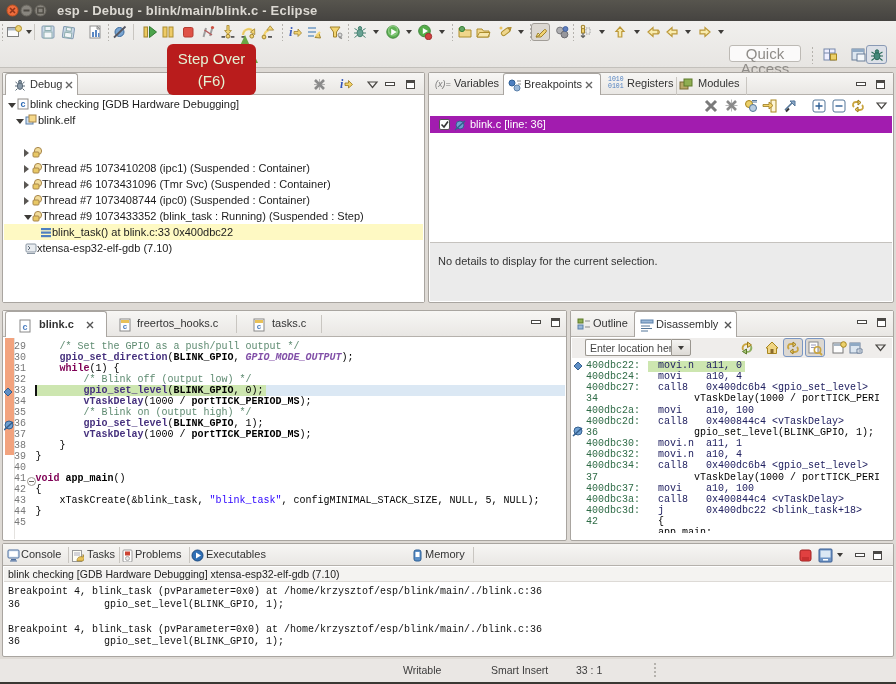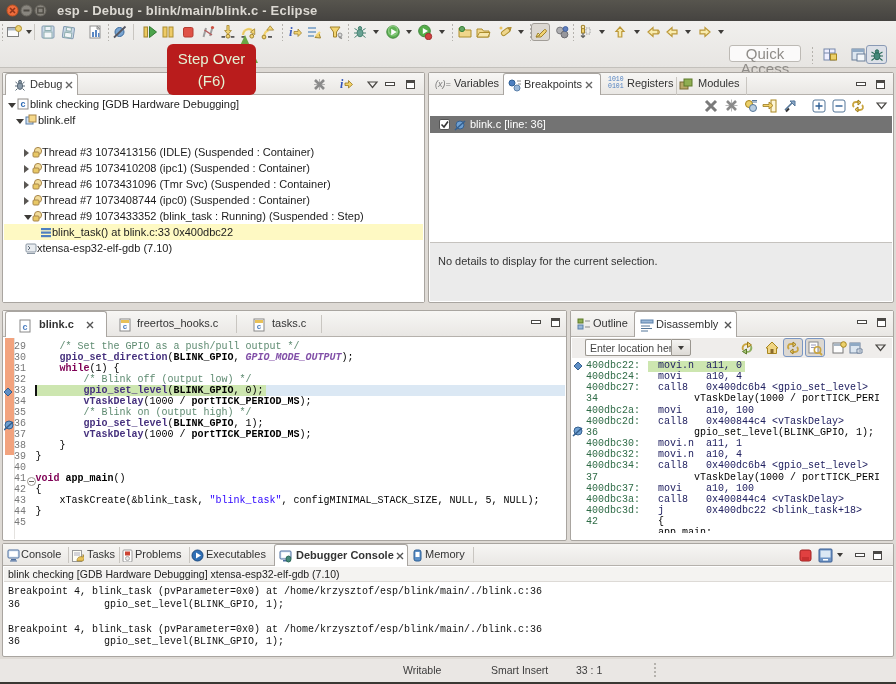--- a/index.html
+++ b/index.html
@@ -284,21 +284,20 @@
           <rect x="4" y="1" width="7" height="7" fill="#f5d88a" stroke="#a8864a"></rect>
         </svg>
         <span style="left:34px;">blink.elf</span>
       </div>
     <div class="trow" style="top:48px;">
         <i class="tw closed" style="left:20px;"></i>
         <svg class="abs" style="left:27px;top:2px;" width="12" height="12">
           <circle cx="7" cy="5" r="3.6" fill="#f2dc9a" stroke="#a8864a"></circle>
           <rect x="2" y="6" width="6" height="5" rx="1" fill="#e8c866" stroke="#a8864a"></rect>
         </svg>
-        <span style="left:38px;">Thread #3 1073413156 (IDLE) (Suspended : Container)</span>
       </div>
     <div class="trow" style="top:64px;">
         <i class="tw closed" style="left:20px;"></i>
         <svg class="abs" style="left:27px;top:2px;" width="12" height="12">
           <circle cx="7" cy="5" r="3.6" fill="#f2dc9a" stroke="#a8864a"></circle>
           <rect x="2" y="6" width="6" height="5" rx="1" fill="#e8c866" stroke="#a8864a"></rect>
         </svg>
         <span style="left:38px;">Thread #5 1073410208 (ipc1) (Suspended : Container)</span>
       </div>
     <div class="trow" style="top:80px;">
@@ -411,21 +410,21 @@
     <svg class="abs" style="left:420px; top:2px;" width="16" height="16">
         <path d="M4 9 C2 7 3 4 6 4 L8 4" fill="none" stroke="#caa53f" stroke-width="1.8"></path>
         <path d="M12 7 C14 9 13 12 10 12 L8 12" fill="none" stroke="#caa53f" stroke-width="1.8"></path>
         <path d="M8 2 L11 4.5 L8 7 Z" fill="#f3d268" stroke="#9a7a1f"></path>
         <path d="M8 9 L5 11.5 L8 14 Z" fill="#f3d268" stroke="#9a7a1f"></path>
       </svg>
     <svg class="abs" style="left:446px; top:6px;" width="12" height="8">
         <path d="M1 1 L10 1 L5.5 6.5 Z" fill="#fff" stroke="#4a4845" stroke-width="1.2"></path>
       </svg>
   </div>
-  <div id="bprow" style="position:absolute; left:1px; right:1px; top:43px; height:17px; background:#737373; color:#fff; font-size:11px;">
+  <div id="bprow" style="position:absolute; left:1px; right:1px; top:43px; height:17px; background:#a21caf; color:#fff; font-size:11px;">
     <div class="abs" style="left:9px; top:3px; width:11px; height:11px; background:#fdfdfd; border:1px solid #555; border-radius:2px;">
         <svg width="11" height="11" style="position:absolute;left:-1px;top:-1px;">
           <path d="M2.5 5.5 L5 8 L9 2.5" fill="none" stroke="#333" stroke-width="1.6"></path>
         </svg>
       </div>
     <svg class="abs" style="left:24px; top:3px;" width="13" height="12">
         <circle cx="6" cy="6" r="4" fill="#6fa0d2" stroke="#35608f"></circle>
         <path d="M1 11 L11 2" stroke="#35608f" stroke-width="1.6"></path>
       </svg>
     <span style="position:absolute; left:40px; top:2px;">blink.c [line: 36]</span>
@@ -651,32 +650,20 @@
         </svg>
         <div class="tablabel" style="left:16px;">Problems</div>
       </div>
     <div class="tab" style="left:186px; width:85px;">
         <svg class="abs" style="left:2px; top:5px;" width="13" height="13">
           <circle cx="6.5" cy="6.5" r="5.5" fill="#2f6fb5" stroke="#1d4a80"></circle>
           <path d="M5 3.5 L5 9.5 L10 6.5 Z" fill="#fff"></path>
         </svg>
         <div class="tablabel" style="left:17px;">Executables</div>
       </div>
-    <div class="tab active" style="left:271px; width:134px;">
-        <svg class="abs" style="left:4px; top:5px;" width="14" height="13">
-          <rect x="1" y="1" width="11" height="8" rx="1" fill="#dce8f4" stroke="#4d6f9f"></rect>
-          <rect x="2.5" y="2.5" width="8" height="5" fill="#fff"></rect>
-          <rect x="4" y="10" width="5" height="1.5" fill="#4d6f9f"></rect>
-          <ellipse cx="9.5" cy="9" rx="2.5" ry="3" fill="#44897a" stroke="#2a6a58"></ellipse>
-        </svg>
-        <div class="tablabel" style="left:21px; font-weight:bold;">Debugger Console</div>
-        <svg class="abs" style="left:120px; top:6px;" width="10" height="10">
-          <path d="M2 2 L8 8 M8 2 L2 8" stroke="#555" stroke-width="1.4"></path>
-        </svg>
-      </div>
     <div class="tab" style="left:405px; width:65px;">
         <svg class="abs" style="left:3px; top:5px;" width="13" height="13">
           <rect x="3" y="1" width="7" height="11" rx="2" fill="#5a8fc8" stroke="#2d5e94"></rect>
           <rect x="4.5" y="3" width="4" height="5" fill="#fff"></rect>
         </svg>
         <div class="tablabel" style="left:17px;">Memory</div>
       </div>
     <div class="abs" style="left:65px; top:3px; width:1px; height:16px; background:#c9c6c1;"></div>
       <div class="abs" style="left:116px; top:3px; width:1px; height:16px; background:#c9c6c1;"></div>
       <div class="abs" style="left:186px; top:3px; width:1px; height:16px; background:#c9c6c1;"></div>

